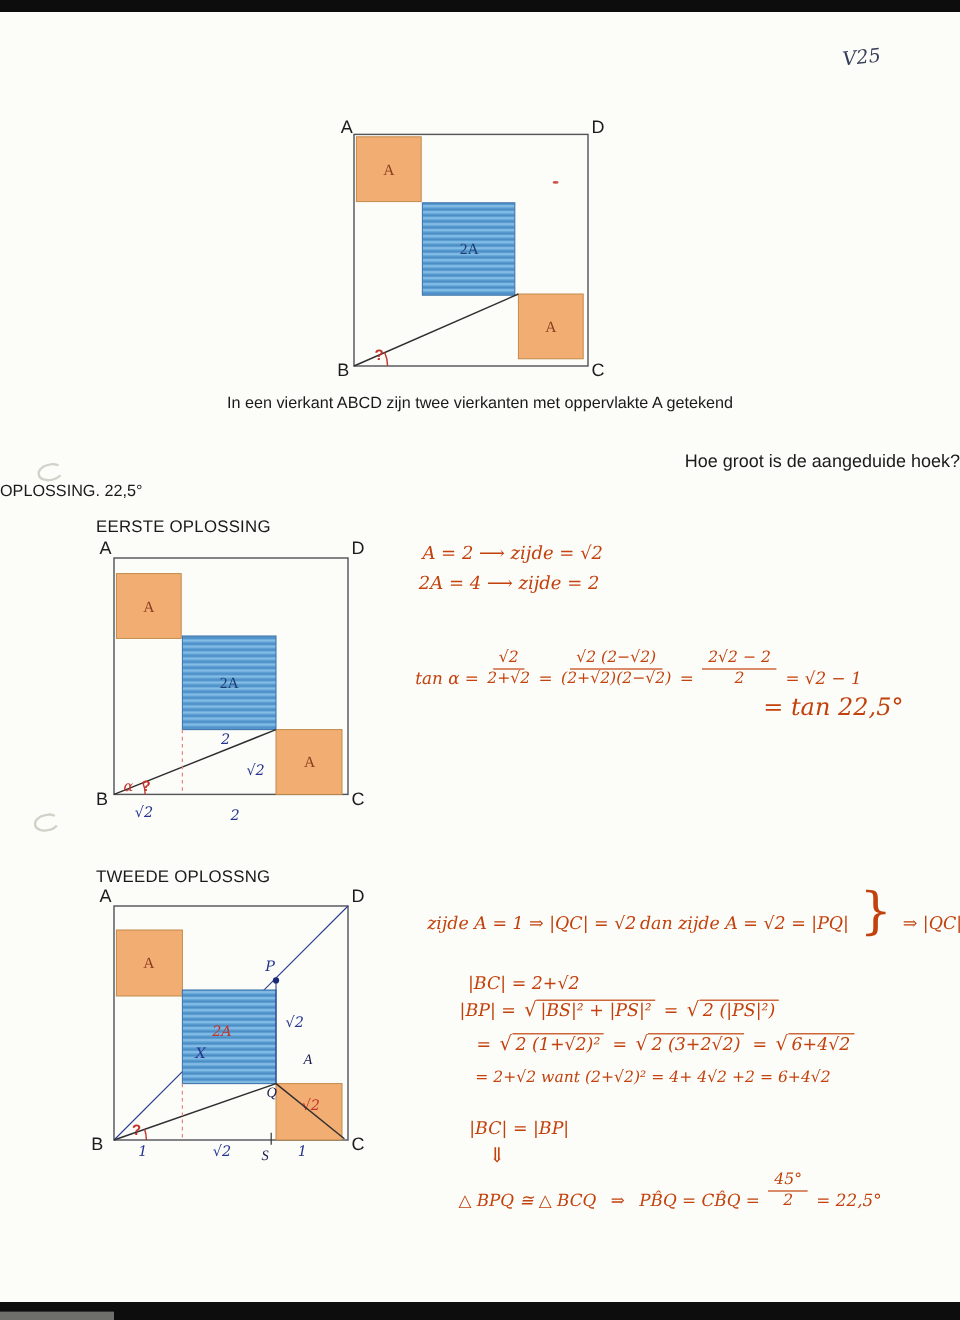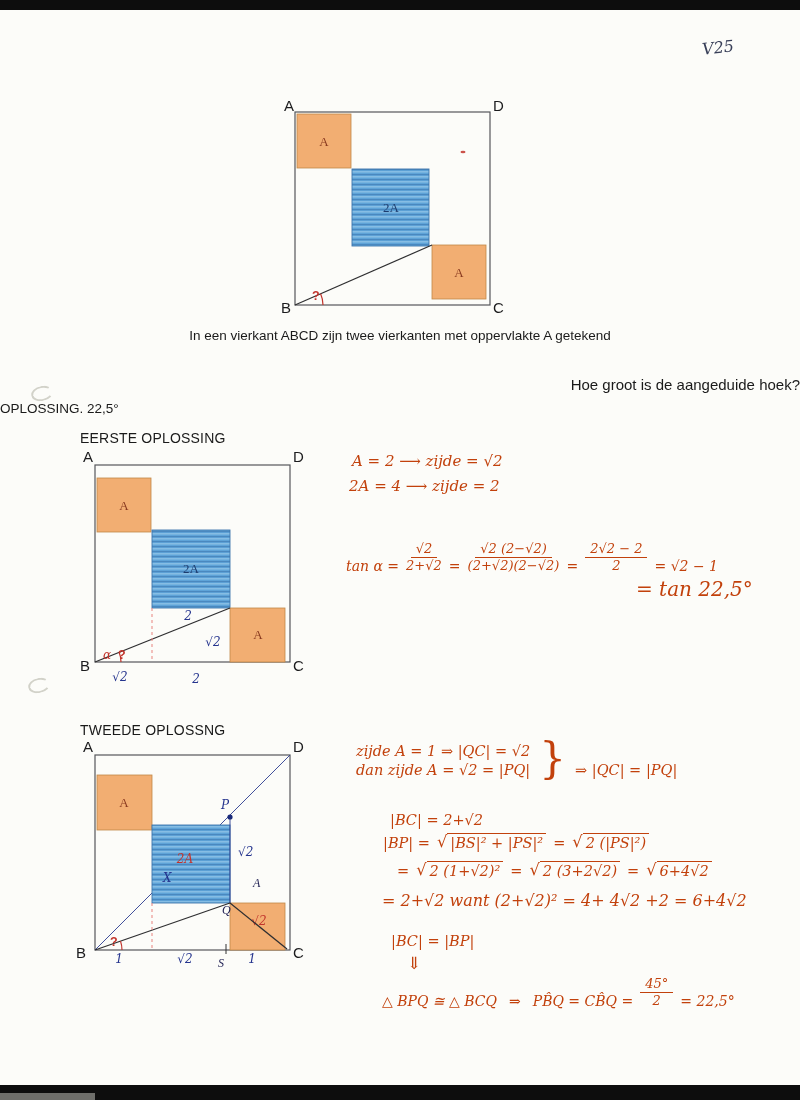--- a/index.html
+++ b/index.html
@@ -34,26 +34,26 @@
   .b1-l2{left:349px;top:477px;font-size:15px}
   .tan-line{left:346px;top:542px;font-size:14px}
   .tan-result{left:636px;top:577px;font-size:20px}
   .frac{display:inline-flex;flex-direction:column;align-items:center;line-height:1.1;font-size:.93em}
   .frac .num{border-bottom:1.4px solid currentColor;padding:0 5px 1px}
   .frac .den{padding-top:1px}
   .sqrt{display:inline-flex;align-items:flex-start}
   .sqrt .rsign{font-size:1.12em;line-height:1.05}
   .sqrt .rad{border-top:1.4px solid currentColor;padding:1px 3px 0}
   .b2-group{left:356px;top:740px;font-size:14.5px}
-  .b2-col{display:flex;flex-direction:column;gap:3px}
+  .b2-col{display:flex;gap:3px}
   .b2-brace{font-size:42px;font-weight:300;line-height:.9;margin:0 2px;font-style:normal}
   .b2-l2{left:390px;top:812px;font-size:14.5px}
   .b2-l3{left:383px;top:833px;font-size:14.5px}
   .b2-l4{left:397px;top:861px;font-size:14.5px}
-  .b2-l5{left:382px;top:891px;font-size:16px}
+  .b2-l5{left:396px;top:891px;font-size:13px}
   .b2-l6{left:391px;top:933px;font-size:14.5px}
   .b2-l7{left:407px;top:953px;font-size:17px}
   .b2-l8{left:382px;top:977px;font-size:14px}
   .imp{margin:0 5px}
 
   
   .fig{position:absolute}
   .fig1{left:278px;top:96px}
   .fig2{left:78px;top:448px}
   .fig3{left:75px;top:736px}

